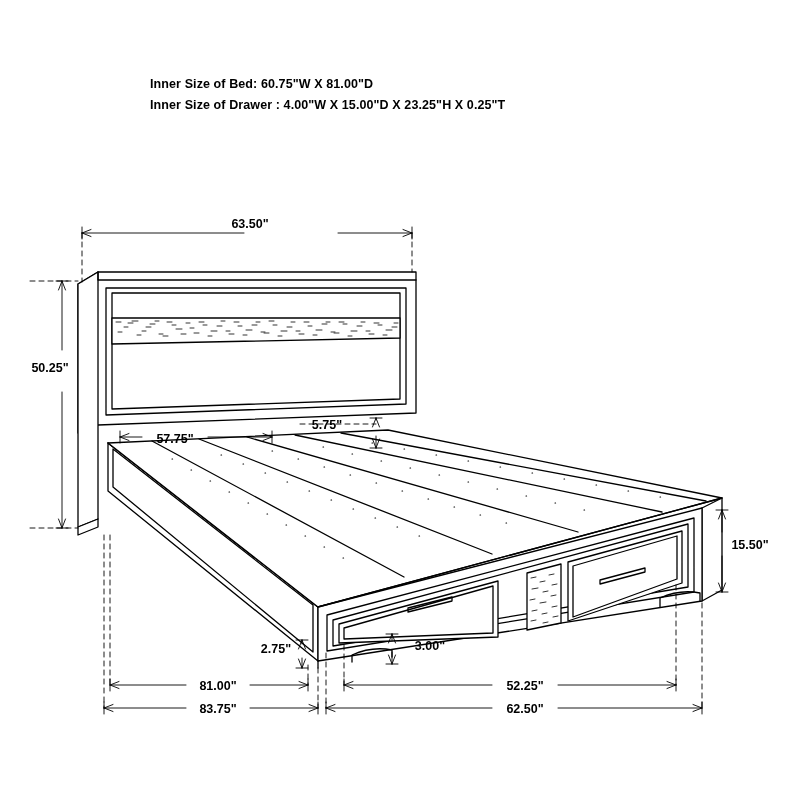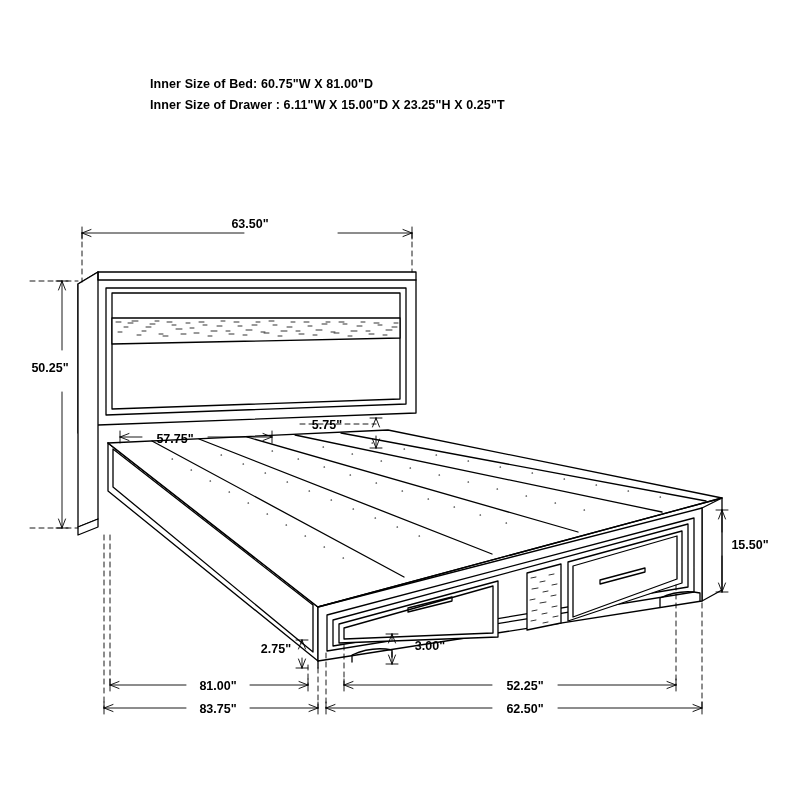--- a/index.html
+++ b/index.html
@@ -46,21 +46,21 @@
     fill: #000000;
   }
 </style>
 </head>
 <body>
 
 <div id="stage">
 
   <div class="note-block">
     <span class="note-line">Inner Size of Bed: 60.75"W X 81.00"D</span>
-    <span class="note-line">Inner Size of Drawer : 6.11"W X 15.00"D X 23.25"H X 0.25"T</span>
+    <span class="note-line">Inner Size of Drawer : 4.00"W X 15.00"D X 23.25"H X 0.25"T</span>
   </div>
 
   <svg class="diagram" viewBox="0 0 800 800">
     <g fill="none" stroke="#000000" stroke-width="1.3" stroke-linejoin="round" stroke-linecap="round">
 
       <path d="M78,284 L98,272 L416,272 L416,413 L98,425 L78,433 Z" fill="#ffffff"></path>
 
       <path d="M78,284 L78,527 L98,519 L98,272 Z" fill="#ffffff"></path>
 
       <path d="M106,288 L406,288 L406,404 L106,415 Z" fill="#ffffff"></path>

